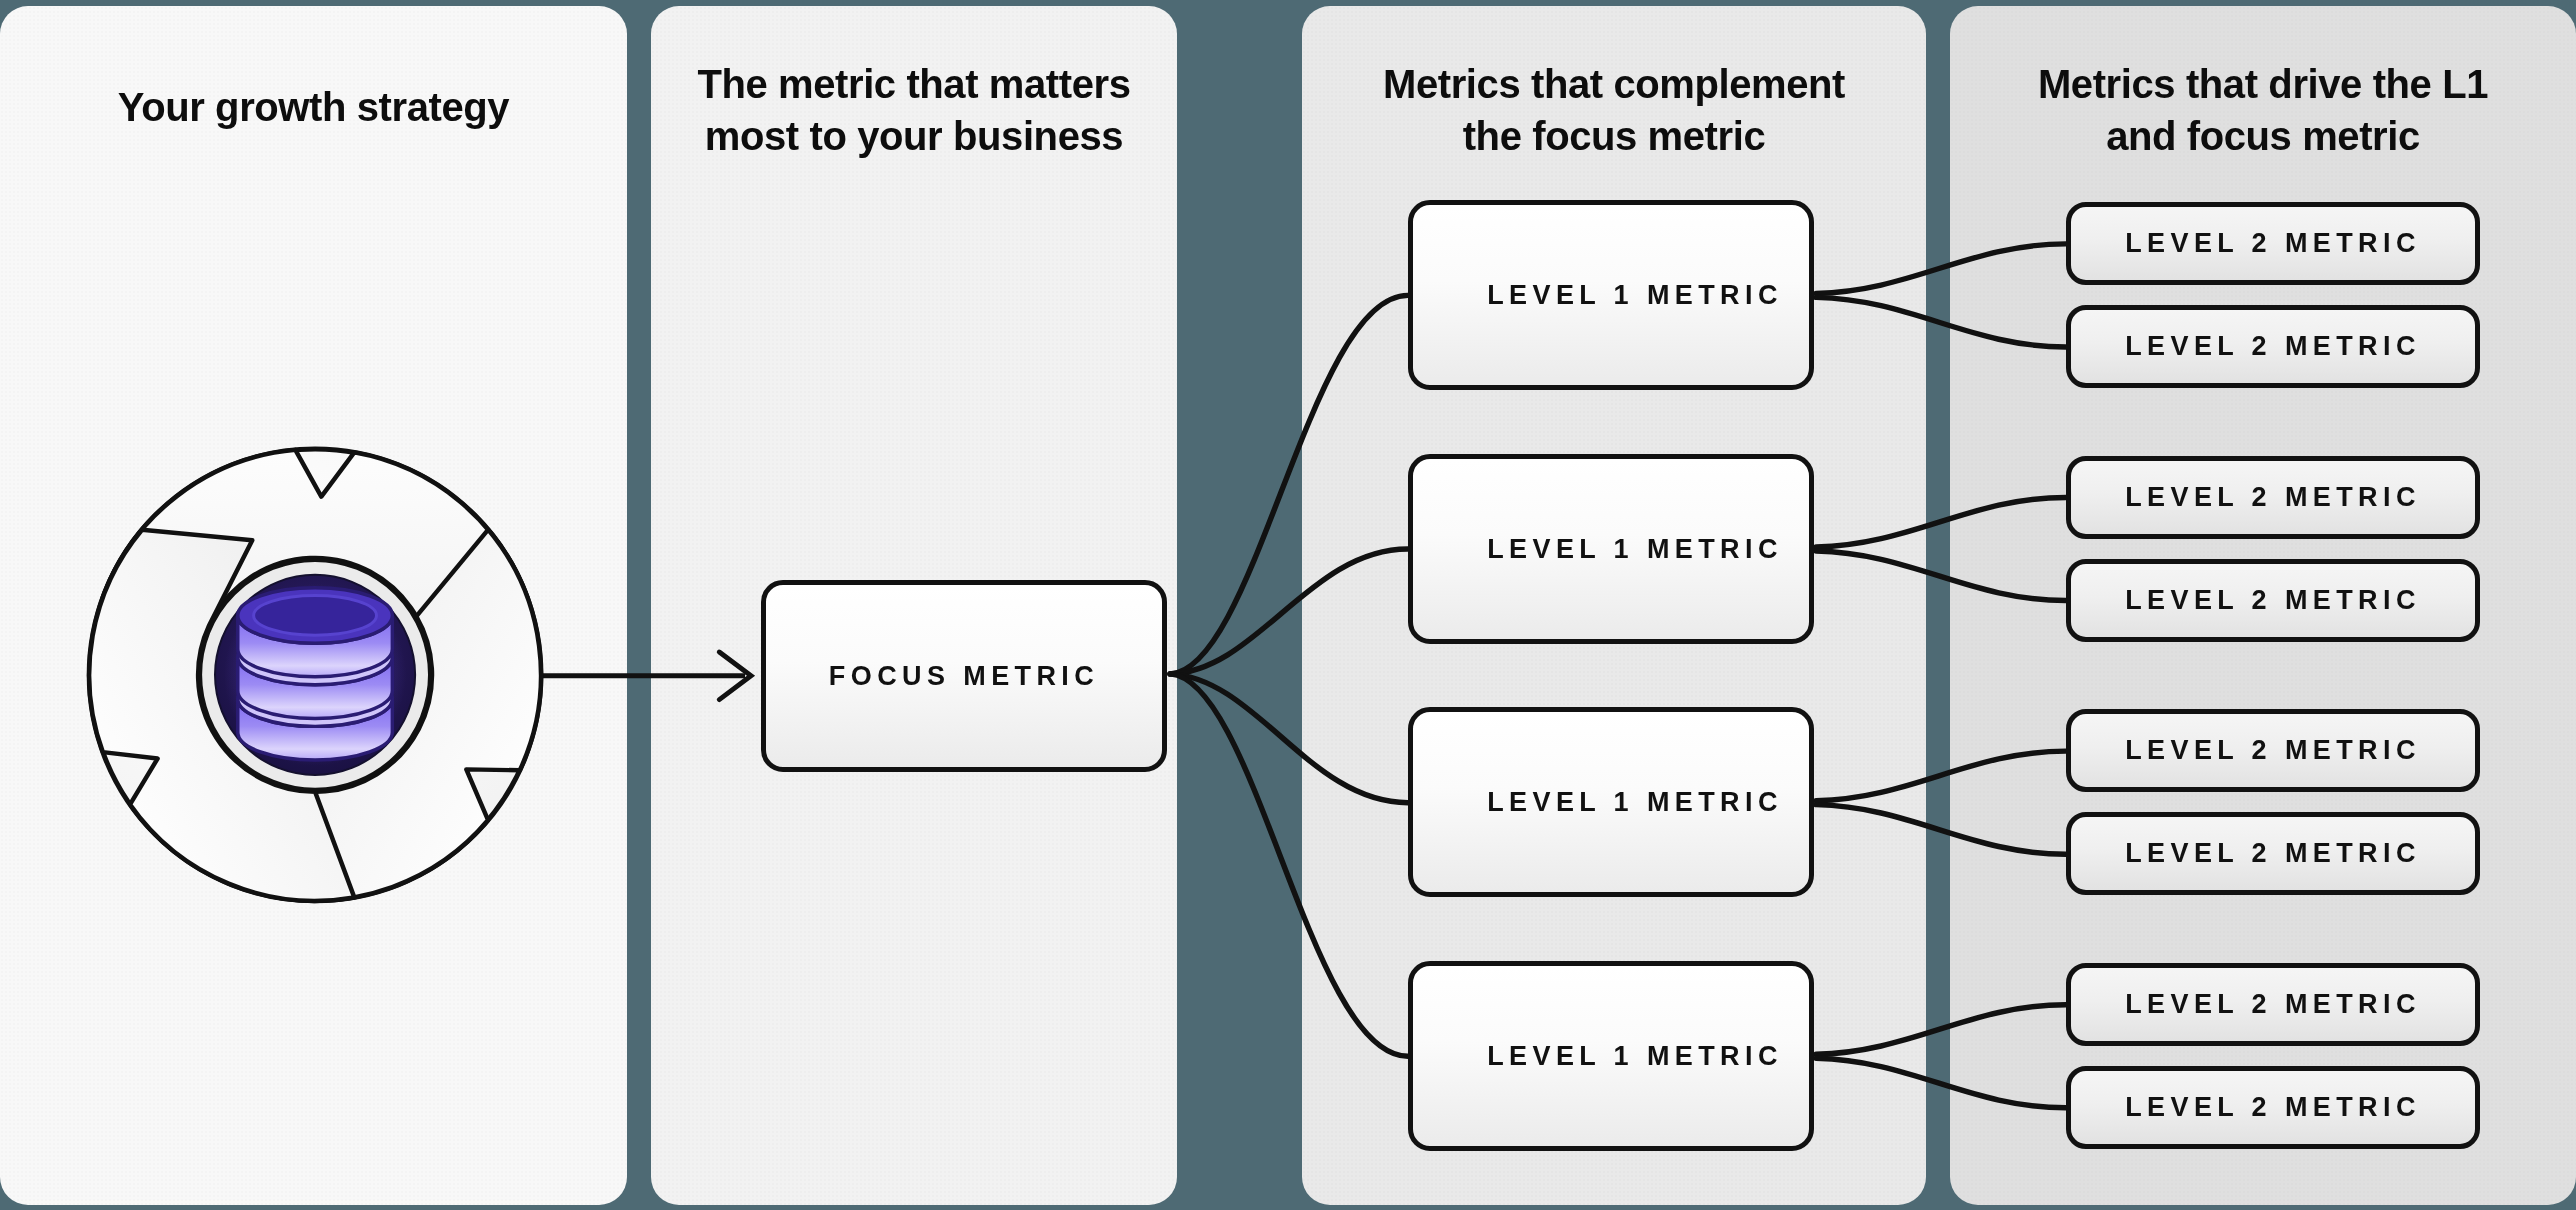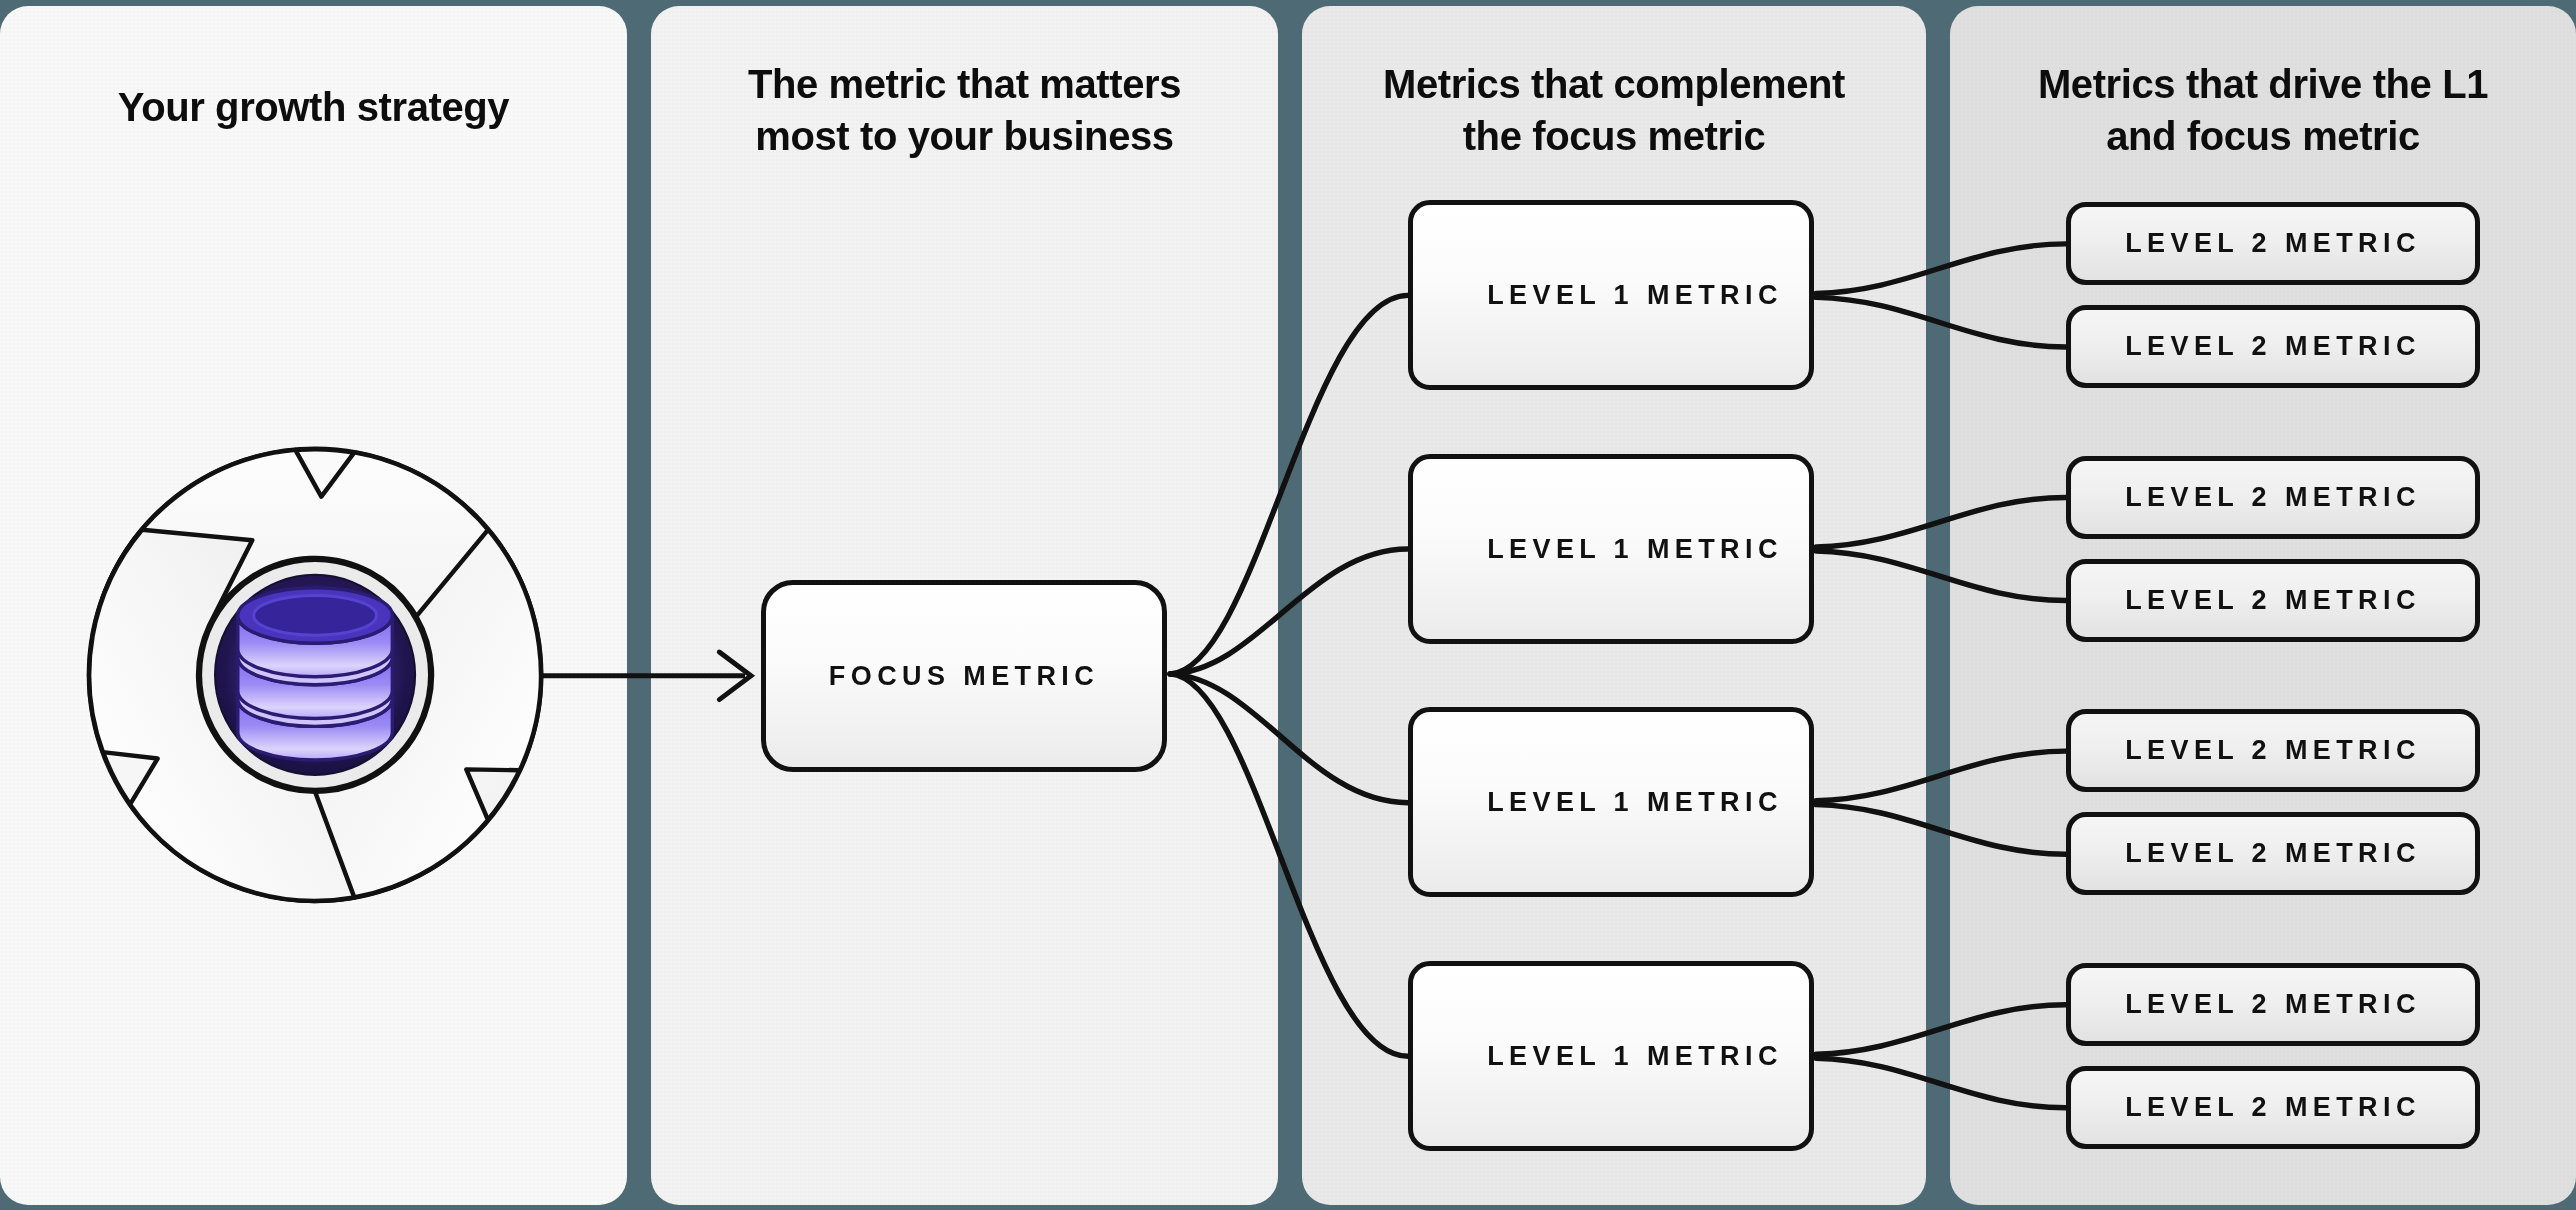--- a/index.html
+++ b/index.html
@@ -2,33 +2,33 @@
 <html><head>
 <meta charset="utf-8">
 <style>
   html,body{margin:0;padding:0;}
   body{width:2576px;height:1211px;overflow:hidden;font-family:"Liberation Sans",sans-serif;}
   .stage{position:relative;width:2576px;height:1211px;background:#4e6a74;}
   .panel{position:absolute;top:6px;height:1199px;border-radius:28px;
          background-image:radial-gradient(rgba(0,0,0,0.015) 1px, transparent 1px);
          background-size:4px 4px;}
   .p1{left:0;width:627px;background-color:#f8f8f8;}
-  .p2{left:651px;width:627px;background-color:#f2f2f2;}
+  .p2{left:651px;width:526px;background-color:#f2f2f2;}
   .p3{left:1302px;width:624px;background-color:#e9e9e9;}
   .p4{left:1950px;width:626px;background-color:#dfdfdf;}
   .panel-title{position:absolute;left:0;width:100%;text-align:center;
                font-size:40px;line-height:52px;font-weight:700;color:#0d0d0d;
                letter-spacing:-0.4px;white-space:pre-line;margin:0;}
   .p1 .panel-title{top:75px;}
   .p2 .panel-title,.p3 .panel-title,.p4 .panel-title{top:52px;}
   .node{position:absolute;box-sizing:border-box;border:5px solid #111;
         display:flex;align-items:center;justify-content:center;
         font-weight:700;color:#111;letter-spacing:5.4px;font-size:27px;
         background:linear-gradient(180deg,#ffffff 0%,#fbfbfb 42%,#ebebeb 100%);}
-  .big{width:406px;height:192px;border-radius:32px;}
+  .big{width:406px;height:192px;border-radius:22px;}
   .focus-node{left:761px;top:580px;}
   .l1-node{left:1408px;width:406px;height:190px;border-radius:22px;padding-left:48px;}
   .l2-node{left:2066px;width:414px;height:83px;border-radius:20px;
            background:linear-gradient(180deg,#f5f5f5 0%,#efefef 45%,#e2e2e2 100%);}
   .overlay{position:absolute;left:0;top:0;width:2576px;height:1211px;pointer-events:none;}
 </style>
 </head>
 <body>
 
 <div class="stage">

